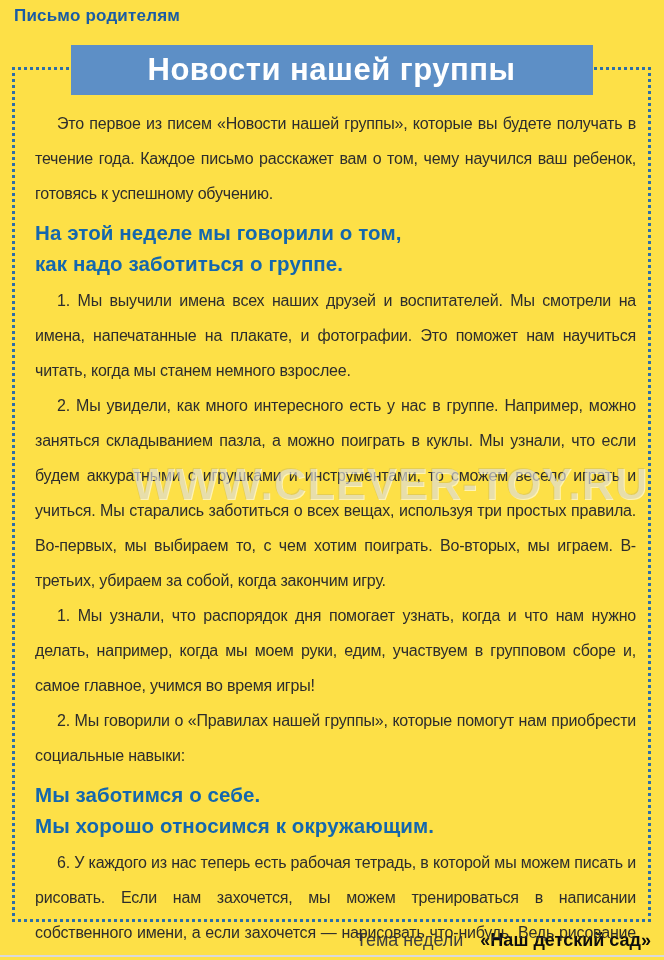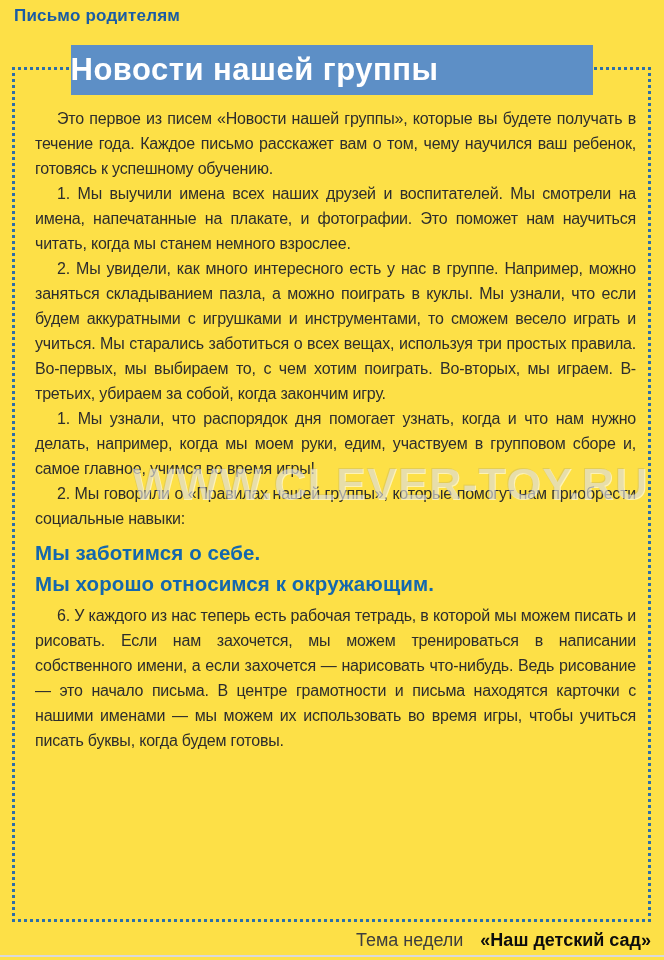--- a/index.html
+++ b/index.html
@@ -31,42 +31,42 @@
   }
   .banner {
     position: absolute;
     top: -25px;
     left: 50%;
     transform: translateX(-50%);
     width: 522px;
     height: 50px;
     background: #5d8fc6;
     z-index: 2;
-    text-align: left;
+    text-align: center;
   }
   .banner-title {
     display: inline-block;
     color: #ffffff;
     font-weight: bold;
     font-size: 31px;
     line-height: 50px;
     letter-spacing: 0.5px;
     white-space: nowrap;
   }
   .content {
     position: absolute;
     top: 0; left: 0; right: 0;
     box-sizing: border-box;
     padding: 36px 12px 0 20px;
     z-index: 1;
   }
   .para {
     margin: 0;
     font-size: 16px;
-    line-height: 25px;
+    line-height: 35px;
     color: #2d2d2d;
     text-align: justify;
     text-indent: 22px;
     letter-spacing: -0.2px;
   }
   .blue-heading { margin: 6px 0 4px 0; }
   .hline {
     color: #1467ae;
     font-weight: bold;
     font-size: 20.5px;
@@ -115,20 +115,24 @@
   <div class="page-label">Письмо родителям</div>
 
   <div class="frame">
 
     <div class="banner">
       <span class="banner-title">Новости нашей группы</span>
     </div>
 
     <div class="content" id="newsletter-body">
         <div class="para">Это первое из писем «Новости нашей группы», которые вы будете получать в течение года. Каждое письмо расскажет вам о том, чему научился ваш ребенок, готовясь к успешному обучению.</div>
+        <div class="blue-heading">
+          <div class="hline">На этой неделе мы говорили о том,</div>
+          <div class="hline">как надо заботиться о группе.</div>
+        </div>
         <div class="para">1. Мы выучили имена всех наших друзей и воспитателей. Мы смотрели на имена, напечатанные на плакате, и фотографии. Это поможет нам научиться читать, когда мы станем немного взрослее.</div>
         <div class="para">2. Мы увидели, как много интересного есть у нас в группе. Например, можно заняться складыванием пазла, а можно поиграть в куклы. Мы узнали, что если будем аккуратными с игрушками и инструментами, то сможем весело играть и учиться. Мы старались заботиться о всех вещах, используя три простых правила. Во-первых, мы выбираем то, с чем хотим поиграть. Во-вторых, мы играем. В-третьих, убираем за собой, когда закончим игру.</div>
         <div class="para">1. Мы узнали, что распорядок дня помогает узнать, когда и что нам нужно делать, например, когда мы моем руки, едим, участвуем в групповом сборе и, самое главное, учимся во время игры!</div>
         <div class="para">2. Мы говорили о «Правилах нашей группы», которые помогут нам приобрести социальные навыки:</div>
         <div class="blue-heading">
           <div class="hline">Мы заботимся о себе.</div>
           <div class="hline">Мы хорошо относимся к окружающим.</div>
         </div>
         <div class="para">6. У каждого из нас теперь есть рабочая тетрадь, в которой мы можем писать и рисовать. Если нам захочется, мы можем тренироваться в написании собственного имени, а если захочется — нарисовать что-нибудь. Ведь рисование — это начало письма. В центре грамотности и письма находятся карточки с нашими именами — мы можем их использовать во время игры, чтобы учиться писать буквы, когда будем готовы.</div>
       </div>

